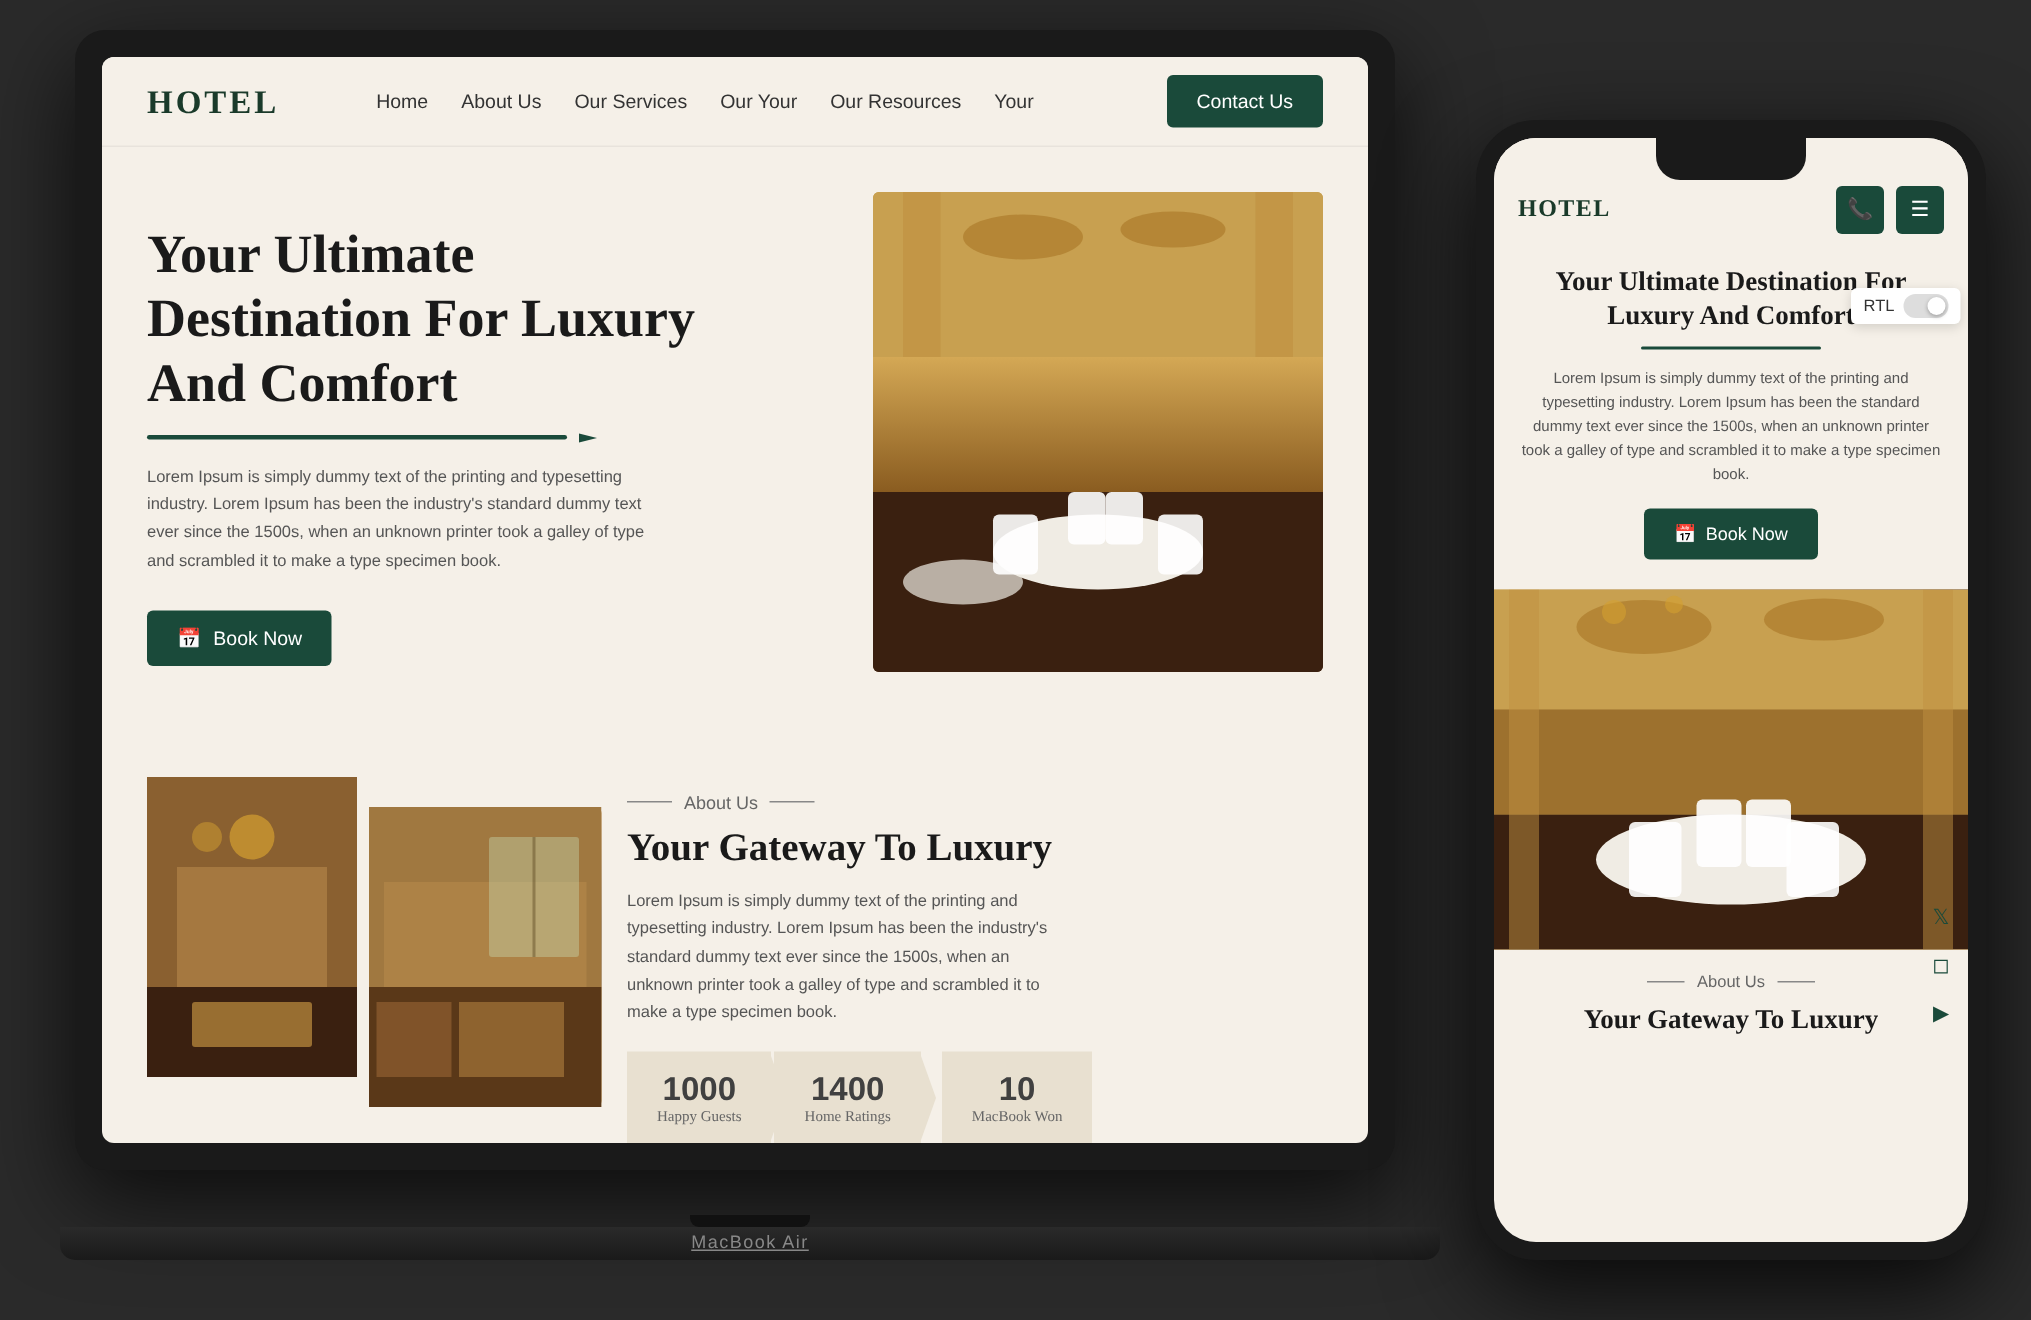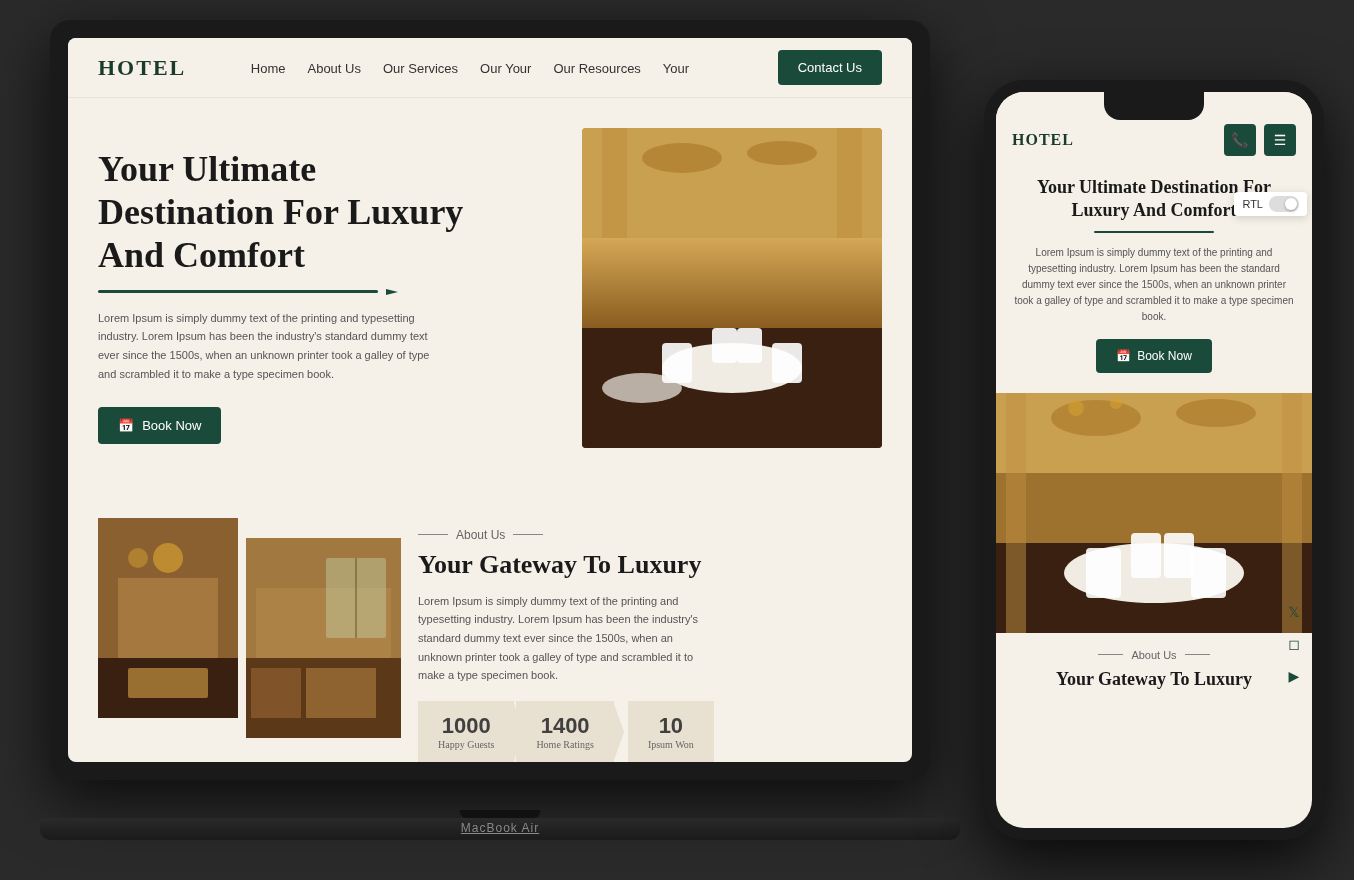--- a/index.html
+++ b/index.html
@@ -614,21 +614,21 @@
               <div class="stat-item">
                 <div class="stat-num">1000</div>
                 <div class="stat-label">Happy Guests</div>
               </div>
               <div class="stat-item" style="margin-left:2px;">
                 <div class="stat-num">1400</div>
                 <div class="stat-label">Home Ratings</div>
               </div>
               <div class="stat-item" style="margin-left:14px;">
                 <div class="stat-num">10</div>
-                <div class="stat-label">Ipsum Won</div>
+                <div class="stat-label">MacBook Won</div>
               </div>
             </div>
           </div>
         </div>
       </div>
     </div>
   </div>
   <div class="laptop-notch"></div>
   <div class="laptop-base"></div>
   <div class="laptop-label">MacBook Air</div>

